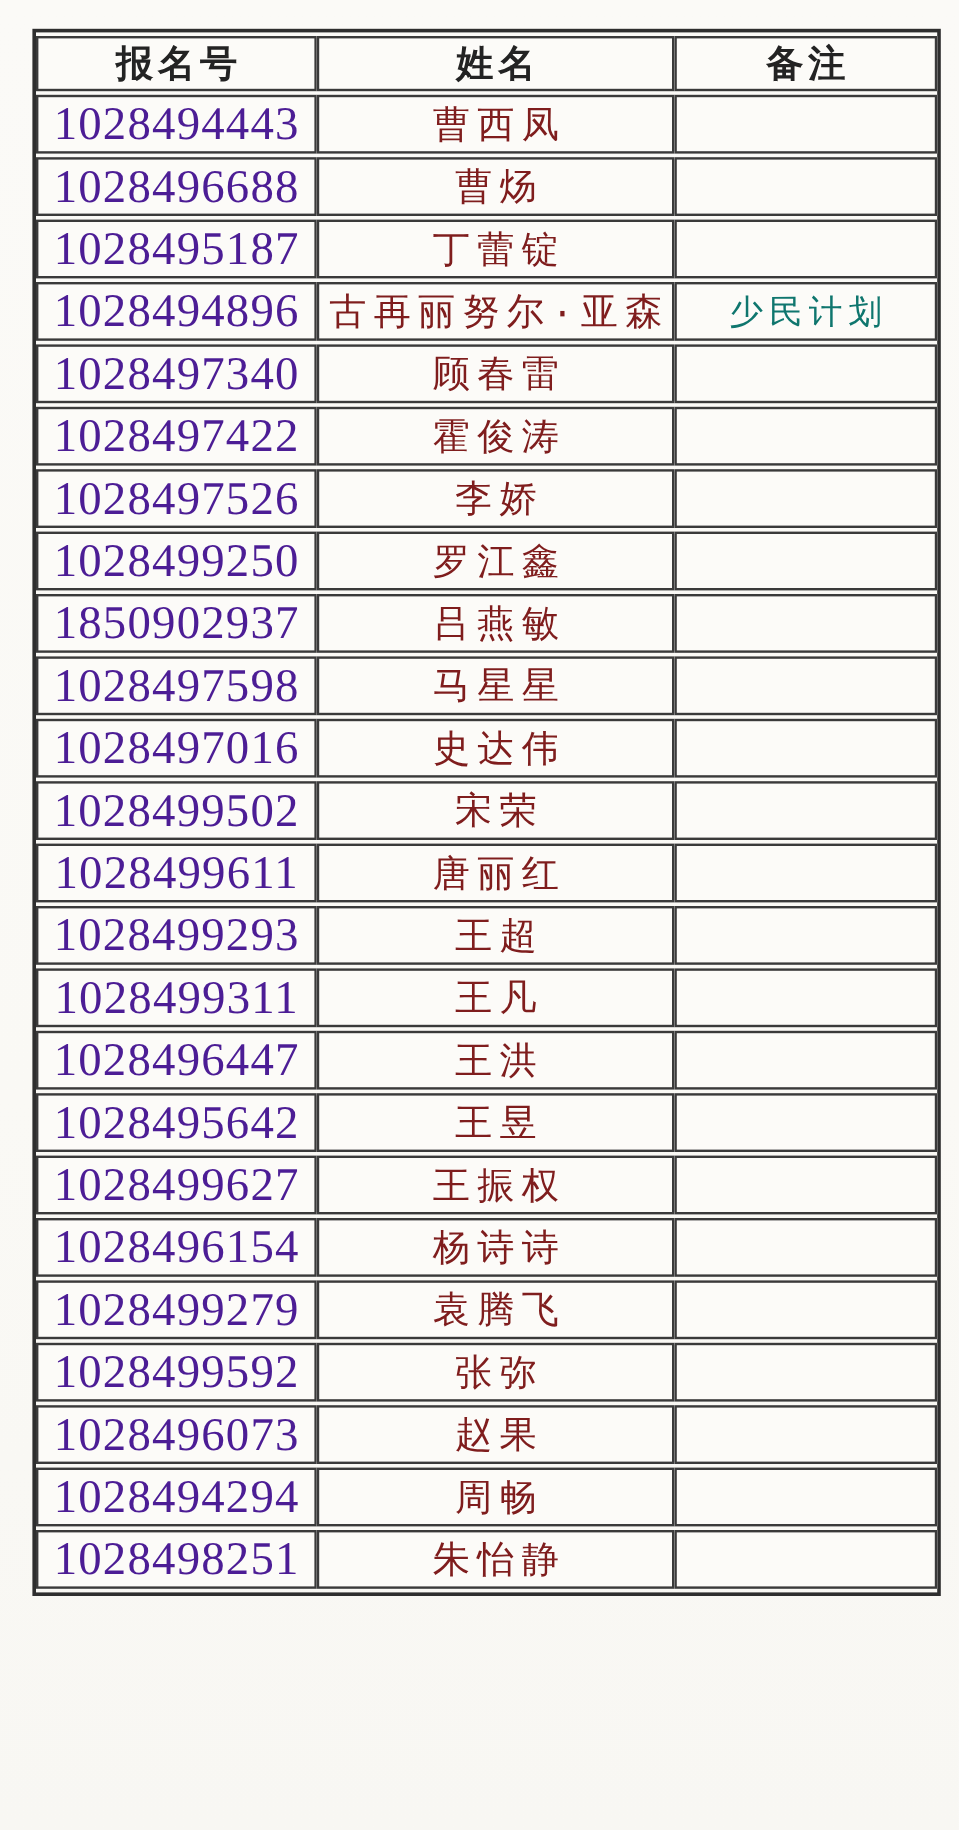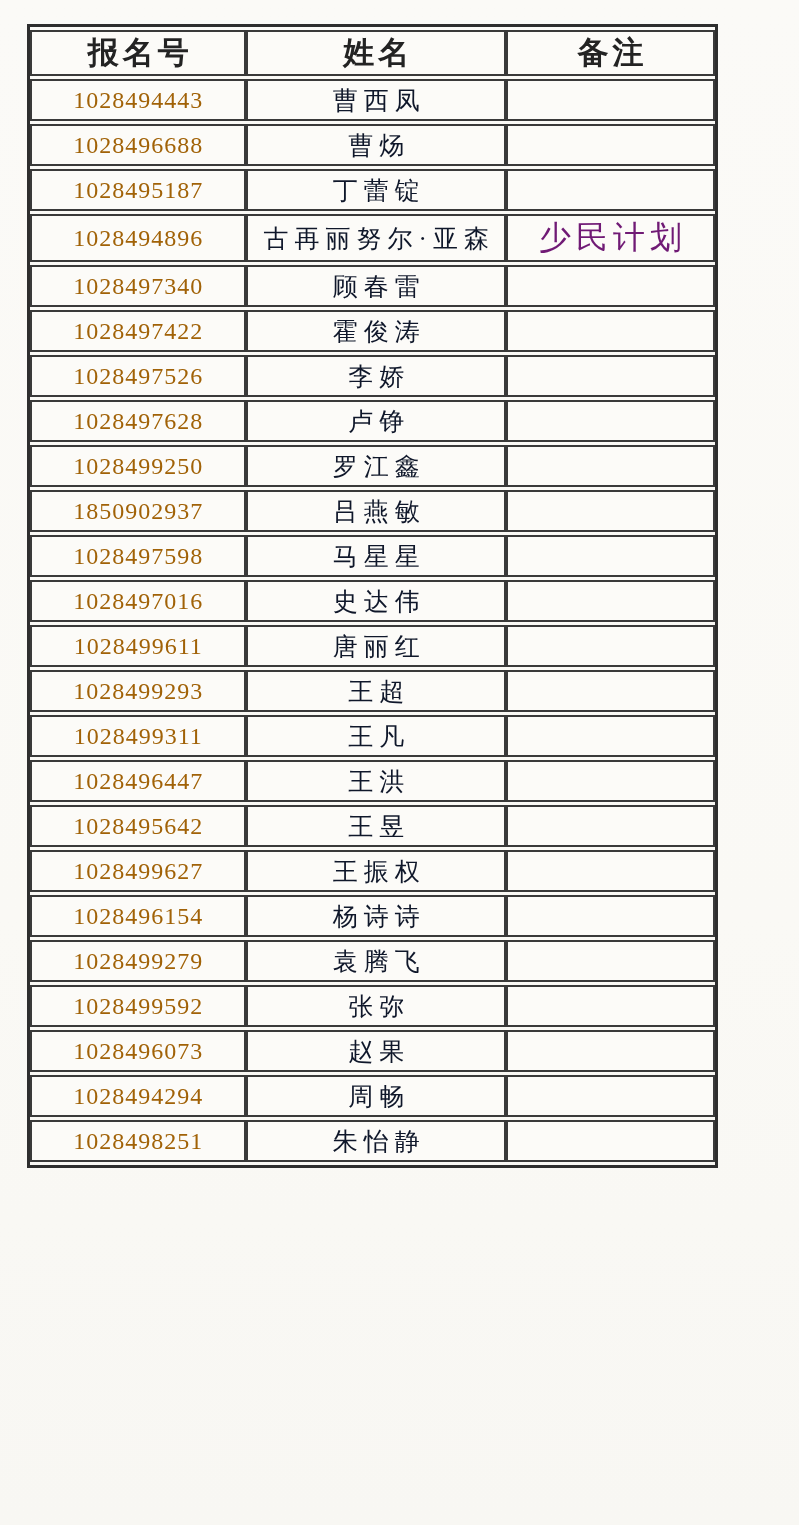--- a/index.html
+++ b/index.html
@@ -15,21 +15,21 @@
   .scan-page {
     position: absolute;
     left: 0; top: 0;
     width: 799px; height: 1525px;
     background: linear-gradient(180deg, #fbfaf7 0%, #faf9f5 60%, #f8f7f3 100%);
   }
   .reg-table {
     position: absolute;
     left: 27px;
     top: 24px;
-    width: 691px;
+    width: 757px;
     border-collapse: separate;
     border-spacing: 0 3px;
     border: 3px solid #2e2e2e;
     background: transparent;
   }
   .reg-table col.c-regno { width: 31.6%; }
   .reg-table col.c-name  { width: 37.9%; }
   .reg-table col.c-note  { width: 30.5%; }
   .reg-table th, .reg-table td {
     border: 2px solid #3a3a3a;
@@ -42,33 +42,34 @@
     overflow: hidden;
   }
   .reg-table th {
     font-size: 31px;
     font-weight: bold;
     color: #232323;
     letter-spacing: 4px;
     text-indent: 4px;
   }
   td.cell-regno {
-    font-size: 24px;
-    color: #a16207;
+    font-size: 39px;
+    color: #4c1d95;
     letter-spacing: 1px;
   }
   td.cell-name {
-    font-size: 25px;
-    color: #0f172a;
+    font-size: 31px;
+    color: #7f1d1d;
     letter-spacing: 6px;
     text-indent: 6px;
+    font-family: Liberation Mono, monospace;
   }
   td.cell-note {
-    font-size: 32px;
-    color: #701a75;
+    font-size: 28px;
+    color: #0f766e;
     letter-spacing: 5px;
     text-indent: 5px;
   }
 </style>
 </head>
 <body>
 
 <div class="scan-page">
   <table class="reg-table">
     <colgroup>
@@ -120,25 +121,20 @@
     <td class="cell-name">霍俊涛</td>
     <td class="cell-note"></td>
   </tr>
 
   <tr>
     <td class="cell-regno">1028497526</td>
     <td class="cell-name">李娇</td>
     <td class="cell-note"></td>
   </tr>
 
-  <tr>
-    <td class="cell-regno">1028497628</td>
-    <td class="cell-name">卢铮</td>
-    <td class="cell-note"></td>
-  </tr>
 
 
   <tr>
     <td class="cell-regno">1028499250</td>
     <td class="cell-name">罗江鑫</td>
     <td class="cell-note"></td>
   </tr>
 
   <tr>
     <td class="cell-regno">1850902937</td>
@@ -151,20 +147,25 @@
     <td class="cell-name">马星星</td>
     <td class="cell-note"></td>
   </tr>
 
   <tr>
     <td class="cell-regno">1028497016</td>
     <td class="cell-name">史达伟</td>
     <td class="cell-note"></td>
   </tr>
 
+  <tr>
+    <td class="cell-regno">1028499502</td>
+    <td class="cell-name">宋荣</td>
+    <td class="cell-note"></td>
+  </tr>
 
   <tr>
     <td class="cell-regno">1028499611</td>
     <td class="cell-name">唐丽红</td>
     <td class="cell-note"></td>
   </tr>
 
   <tr>
     <td class="cell-regno">1028499293</td>
     <td class="cell-name">王超</td>

